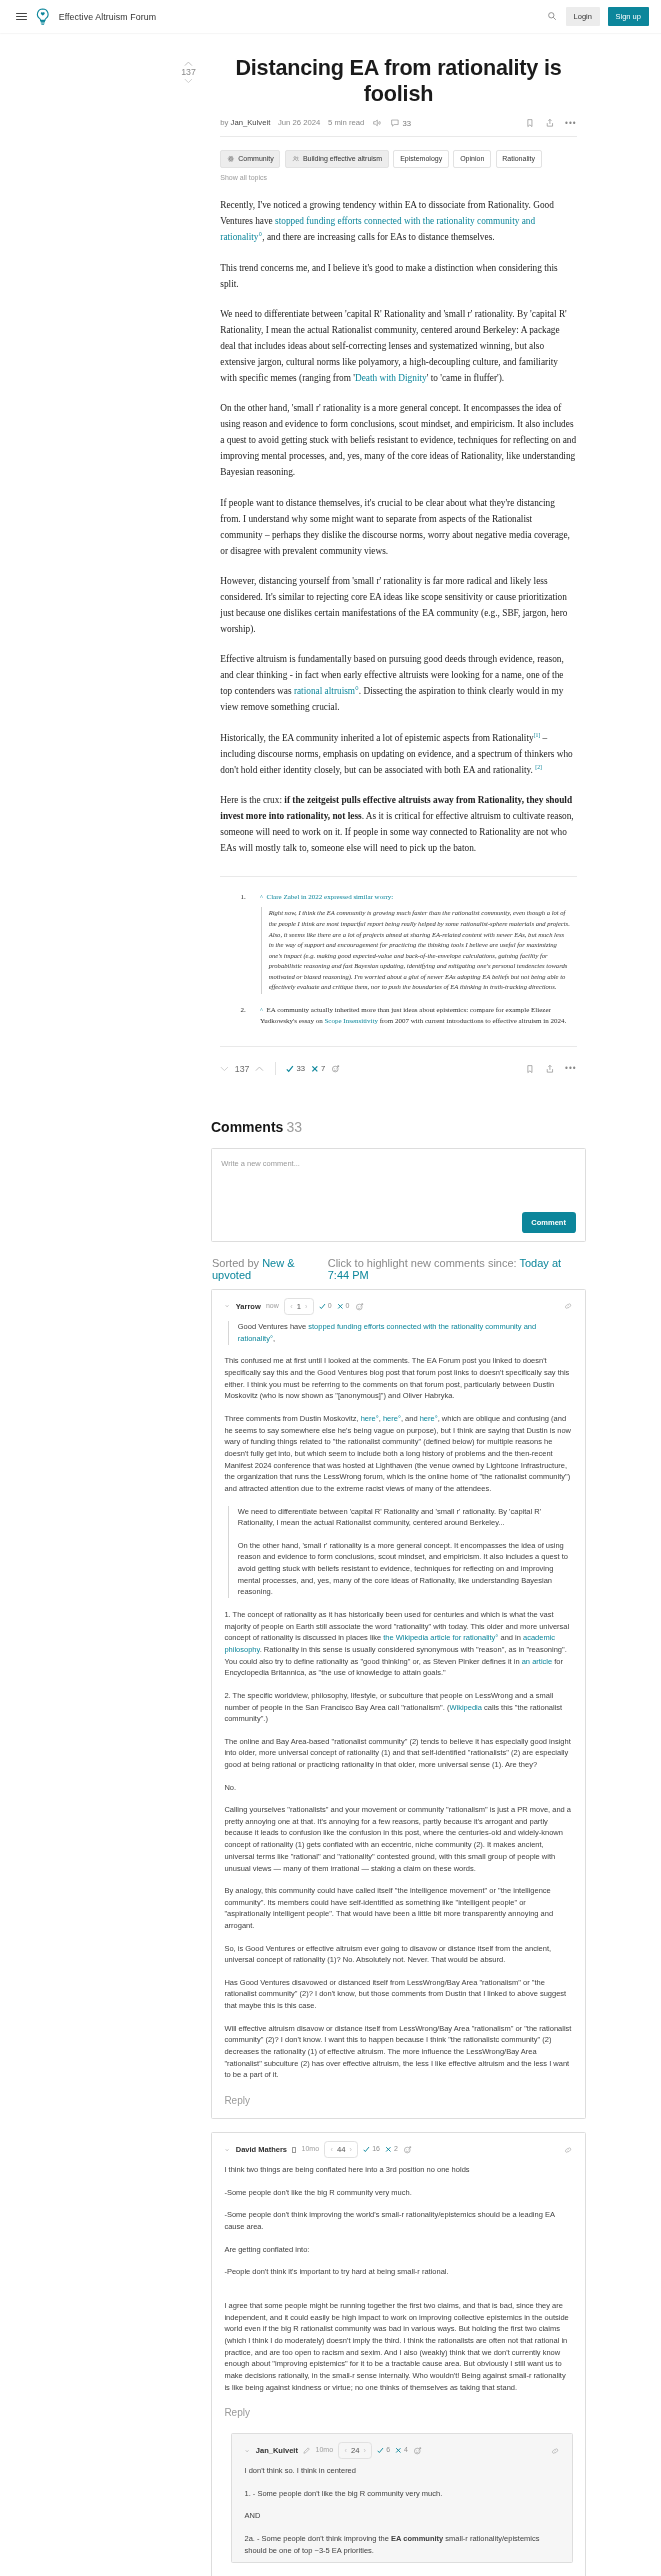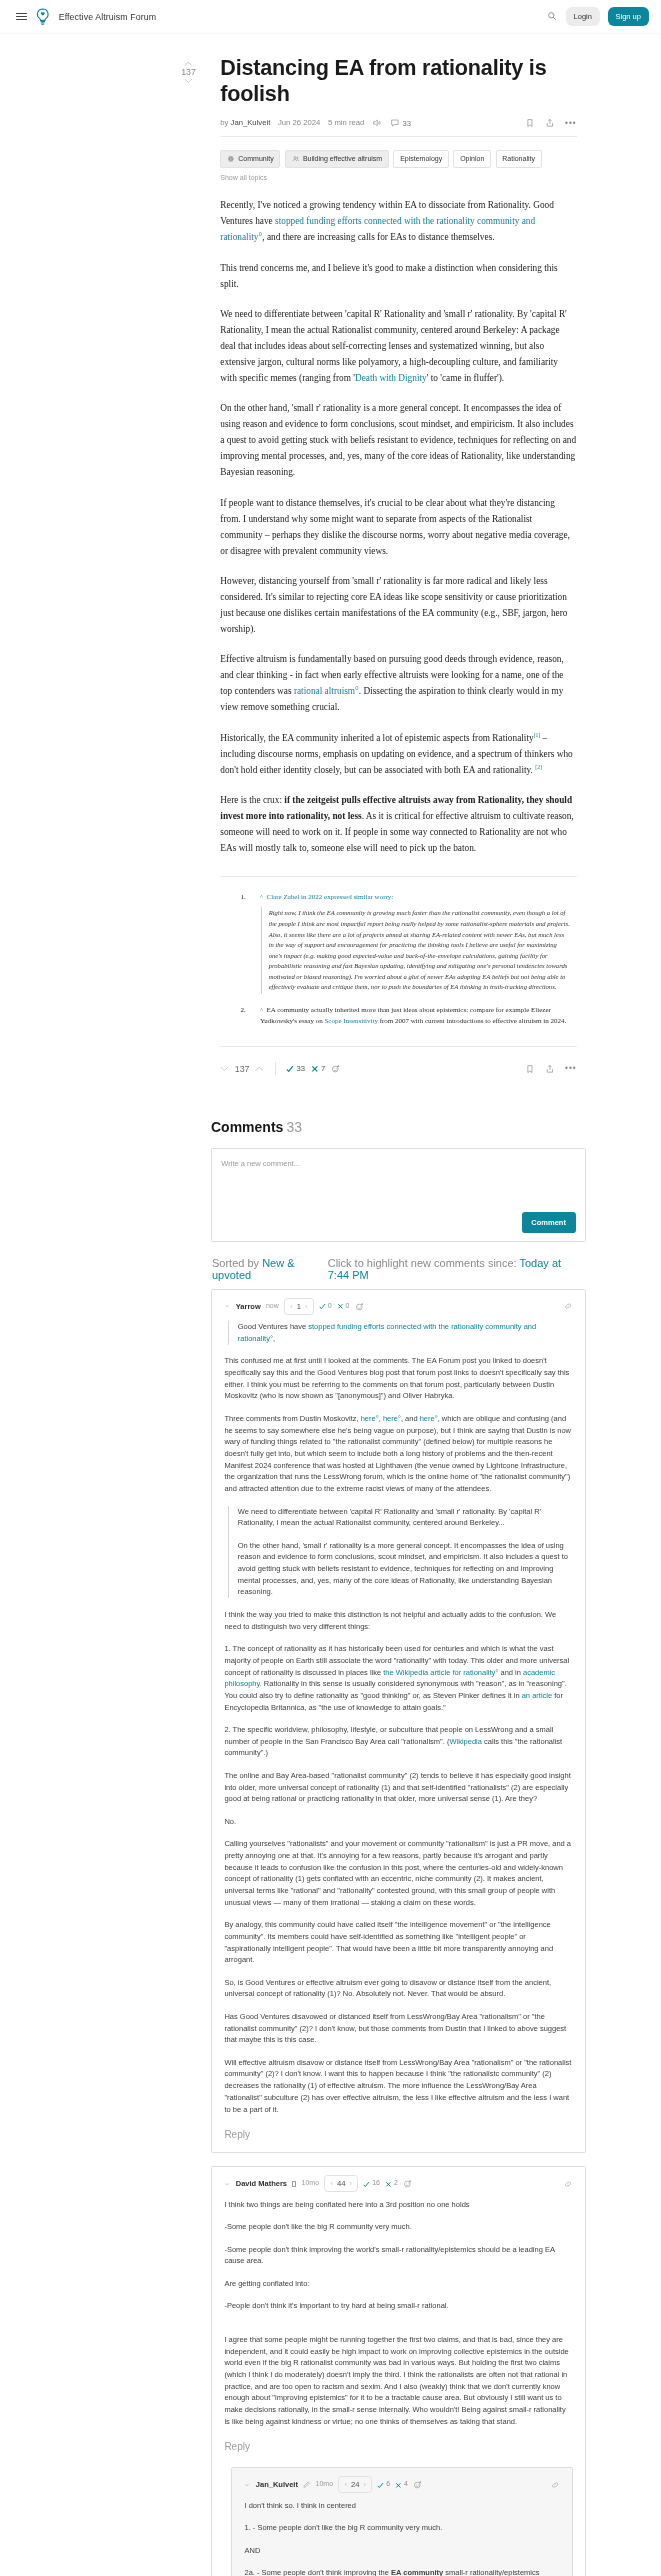--- a/index.html
+++ b/index.html
@@ -17,30 +17,30 @@
     height:33px; display:flex; align-items:center; justify-content:space-between;
     padding:0 13.4px 0 15.5px; box-shadow:0 0.5px 1.5px rgba(0,0,0,.10); position:relative; background:#fff;
   }
   .h-left { display:flex; align-items:center; gap:8.2px; }
   .hamburger { width:11.3px; cursor:pointer; }
   .hamburger span { display:block; height:1px; background:#444; margin:2.1px 0; border-radius:0.5px; }
   .logo svg { width:15.5px; height:17.5px; display:block; }
   .site-title { font-size:8.8px; color:#333; letter-spacing:0.1px; cursor:pointer; }
   .h-right { display:flex; align-items:center; gap:8.2px; }
   .search-btn svg { width:10.3px; height:10.3px; display:block; cursor:pointer; }
-  .btn { border:none; border-radius:6px; font-size:7.5px; padding:5.2px 7.7px; cursor:pointer; font-family:"Liberation Sans",sans-serif;text-align:center; }
+  .btn { border:none; border-radius:1px; font-size:7.5px; padding:5.2px 7.7px; cursor:pointer; font-family:"Liberation Sans",sans-serif;text-align:center; }
   .btn-login { background:#ececec; color:#333; }
   .btn-signup { background:#0c869b; color:#fff; }
 
   
   main { width:375px; margin-left:211px; }
 
   
   .title-row { margin-top:21.6px; position:relative; padding:0 9.3px; }
-  h1 { font-size:21.6px; line-height:1.24; margin:0; color:#1b1b1b; letter-spacing:-0.2px; font-weight:bold; }
+  h1 { font-size:21.6px; line-height:1.24; margin:0; color:#1b1b1b; letter-spacing:-0.2px; font-weight:bold;text-align:center; }
   .title-vote { position:absolute; left:-34px; top:6.2px; width:23px; display:flex; flex-direction:column; align-items:center; gap:1px; color:#8a8a8a; font-size:8.8px; }
   .chev svg { width:8.8px; height:5.7px; display:block; cursor:pointer; }
 
   .byline { padding:0 9.3px; margin-top:10.3px; display:flex; align-items:flex-start; gap:7.7px; color:#8a8a8a; font-size:7.7px; }
   .byline .author { color:#474747; }
   .byline-right { margin-left:auto; display:flex; gap:10.3px; align-items:center; }
   .icon16 svg { width:9.8px; height:9.8px; display:block; }
   .bubble-wrap { display:inline-flex; align-items:center; gap:3.1px; color:#777; }
   .more-dots { color:#888; font-size:8.2px; letter-spacing:1px; cursor:pointer; }
   hr.byline-divider { border:none; border-top:0.5px solid #e9e9e9; margin:8.2px 9.3px 0; }
@@ -353,21 +353,20 @@
           </div><div>
             <blockquote>
               <p>Good Ventures have <span class="seg-link">stopped funding efforts connected with the rationality community and rationality°</span>,</p>
             </blockquote>
             <p>This confused me at first until I looked at the comments. The EA Forum post you linked to doesn't specifically say this and the Good Ventures blog post that forum post links to doesn't specifically say this either. I think you must be referring to the comments on that forum post, particularly between Dustin Moskovitz (who is now shown as "[anonymous]") and Oliver Habryka.</p>
             <p>Three comments from Dustin Moskovitz, <span class="seg-link">here°</span>, <span class="seg-link">here°</span>, and <span class="seg-link">here°</span>, which are oblique and confusing (and he seems to say somewhere else he's being vague on purpose), but I think are saying that Dustin is now wary of funding things related to "the rationalist community" (defined below) for multiple reasons he doesn't fully get into, but which seem to include both a long history of problems and the then-recent Manifest 2024 conference that was hosted at Lighthaven (the venue owned by Lightcone Infrastructure, the organization that runs the LessWrong forum, which is the online home of "the rationalist community") and attracted attention due to the extreme racist views of many of the attendees.</p>
             <blockquote>
               <p>We need to differentiate between 'capital R' Rationality and 'small r' rationality. By 'capital R' Rationality, I mean the actual Rationalist community, centered around Berkeley...</p>
               <p>On the other hand, 'small r' rationality is a more general concept. It encompasses the idea of using reason and evidence to form conclusions, scout mindset, and empiricism. It also includes a quest to avoid getting stuck with beliefs resistant to evidence, techniques for reflecting on and improving mental processes, and, yes, many of the core ideas of Rationality, like understanding Bayesian reasoning.</p>
             </blockquote>
-            <p>I think the way you tried to make this distinction is not helpful and actually adds to the confusion. We need to distinguish two very different things:</p>
             <p>1. The concept of rationality as it has historically been used for centuries and which is what the vast majority of people on Earth still associate the word "rationality" with today. This older and more universal concept of rationality is discussed in places like <span class="seg-link">the Wikipedia article for rationality°</span> and in <span class="seg-link">academic philosophy</span>. Rationality in this sense is usually considered synonymous with "reason", as in "reasoning". You could also try to define rationality as "good thinking" or, as Steven Pinker defines it in <span class="seg-link">an article</span> for Encyclopedia Britannica, as "the use of knowledge to attain goals."</p>
             <p>2. The specific worldview, philosophy, lifestyle, or subculture that people on LessWrong and a small number of people in the San Francisco Bay Area call "rationalism". (<span class="seg-link">Wikipedia</span> calls this "the rationalist community".)</p>
             <p>The online and Bay Area-based "rationalist community" (2) tends to believe it has especially good insight into older, more universal concept of rationality (1) and that self-identified "rationalists" (2) are especially good at being rational or practicing rationality in that older, more universal sense (1). Are they?</p>
             <p>No.</p>
             <p>Calling yourselves "rationalists" and your movement or community "rationalism" is just a PR move, and a pretty annoying one at that. It's annoying for a few reasons, partly because it's arrogant and partly because it leads to confusion like the confusion in this post, where the centuries-old and widely-known concept of rationality (1) gets conflated with an eccentric, niche community (2). It makes ancient, universal terms like "rational" and "rationality" contested ground, with this small group of people with unusual views — many of them irrational — staking a claim on these words.</p>
             <p>By analogy, this community could have called itself "the intelligence movement" or "the intelligence community". Its members could have self-identified as something like "intelligent people" or "aspirationally intelligent people". That would have been a little bit more transparently annoying and arrogant.</p>
             <p>So, is Good Ventures or effective altruism ever going to disavow or distance itself from the ancient, universal concept of rationality (1)? No. Absolutely not. Never. That would be absurd.</p>
             <p>Has Good Ventures disavowed or distanced itself from LessWrong/Bay Area "rationalism" or "the rationalist community" (2)? I don't know, but those comments from Dustin that I linked to above suggest that maybe this is this case.</p>
             <p>Will effective altruism disavow or distance itself from LessWrong/Bay Area "rationalism" or "the rationalist community" (2)? I don't know. I want this to happen because I think "the rationalistc community" (2) decreases the rationality (1) of effective altruism. The more influence the LessWrong/Bay Area "rationalist" subculture (2) has over effective altruism, the less I like effective altruism and the less I want to be a part of it.</p>
           </div><span class="reply">Reply</span></div>

